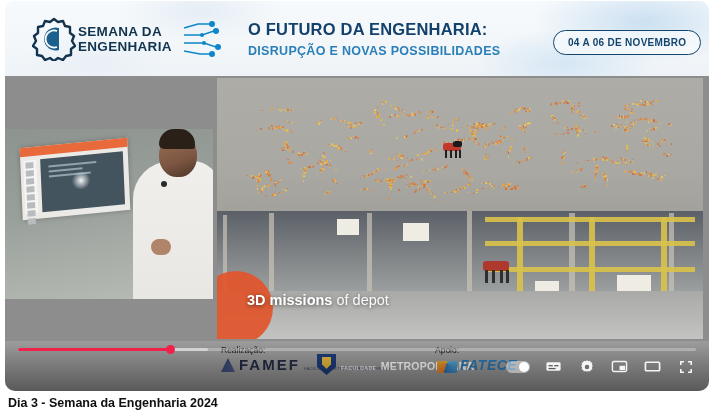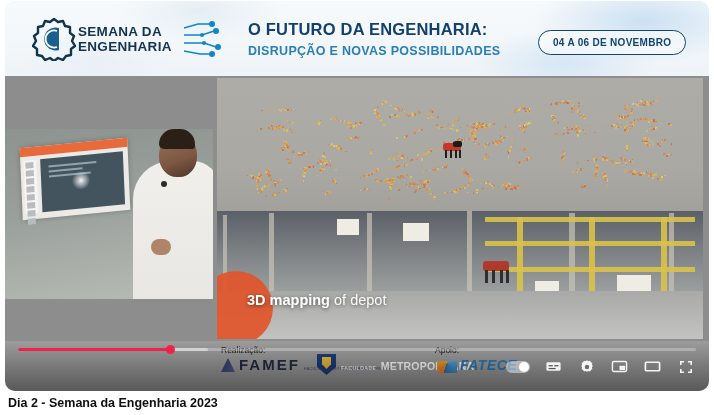--- a/index.html
+++ b/index.html
@@ -46,21 +46,21 @@
   }
   #slide-title .t1{
     font-size:16.5px;font-weight:bold;color:#13416b;letter-spacing:.2px;
     font-family:"Liberation Sans", sans-serif;white-space:nowrap;
   }
   #slide-title .t2{
     margin-top:5px;font-size:12.5px;font-weight:bold;color:#2a7fb8;letter-spacing:.3px;
     font-family:"Liberation Sans", sans-serif;white-space:nowrap;
   }
   #date-pill{
-    position:absolute;left:533px;top:29px;
+    position:absolute;left:548px;top:29px;
     border:1.8px solid #14456e;border-radius:18px;
     padding:6px 14px;font-size:10px;font-weight:bold;color:#14456e;letter-spacing:.3px;
     background:rgba(255,255,255,.55);white-space:nowrap;
     font-family:"Liberation Sans", sans-serif;
   }
 
   
   #slide-body{
     position:absolute;left:0;top:75px;width:704px;height:265px;background:#8d8d8d;
   }
@@ -1812,21 +1812,21 @@
           <div class="dog">
             <div class="b"></div>
             <div class="l" style="left:6px;"></div>
             <div class="l" style="left:13px;"></div>
             <div class="l" style="left:21px;"></div>
             <div class="l" style="left:27px;"></div>
           </div>
           <div id="orange-blob"></div>
           <div id="overlay-text">
             <div>
-              <b>3D mapping</b><span class="thin"> of depot</span>
+              <b>3D missions</b><span class="thin"> of depot</span>
             </div>
           </div>
         </div>
       </div>
     </div>
 
     <div id="sponsors">
       <div class="lbl" id="realiz-lbl">Realização:</div>
       <div class="lbl" id="apoio-lbl">Apoio:</div>
 
@@ -1892,14 +1892,14 @@
         </span>
         <span class="cbtn">
           <svg width="16" height="16" viewBox="0 0 24 24">
             <path d="M3 9 V3 h6 V5.4 H5.4 V9 Z M15 3 h6 v6 h-2.4 V5.4 H15 Z M3 15 h2.4 v3.6 H9 V21 H3 Z M18.6 15 H21 v6 h-6 v-2.4 h3.6 Z"></path>
           </svg>
         </span>
       </div>
     </div>
   </div>
 
-  <div id="video-title">Dia 2 - Semana da Engenharia 2023</div>
+  <div id="video-title">Dia 3 - Semana da Engenharia 2024</div>
 </div>
 
 </body></html>

